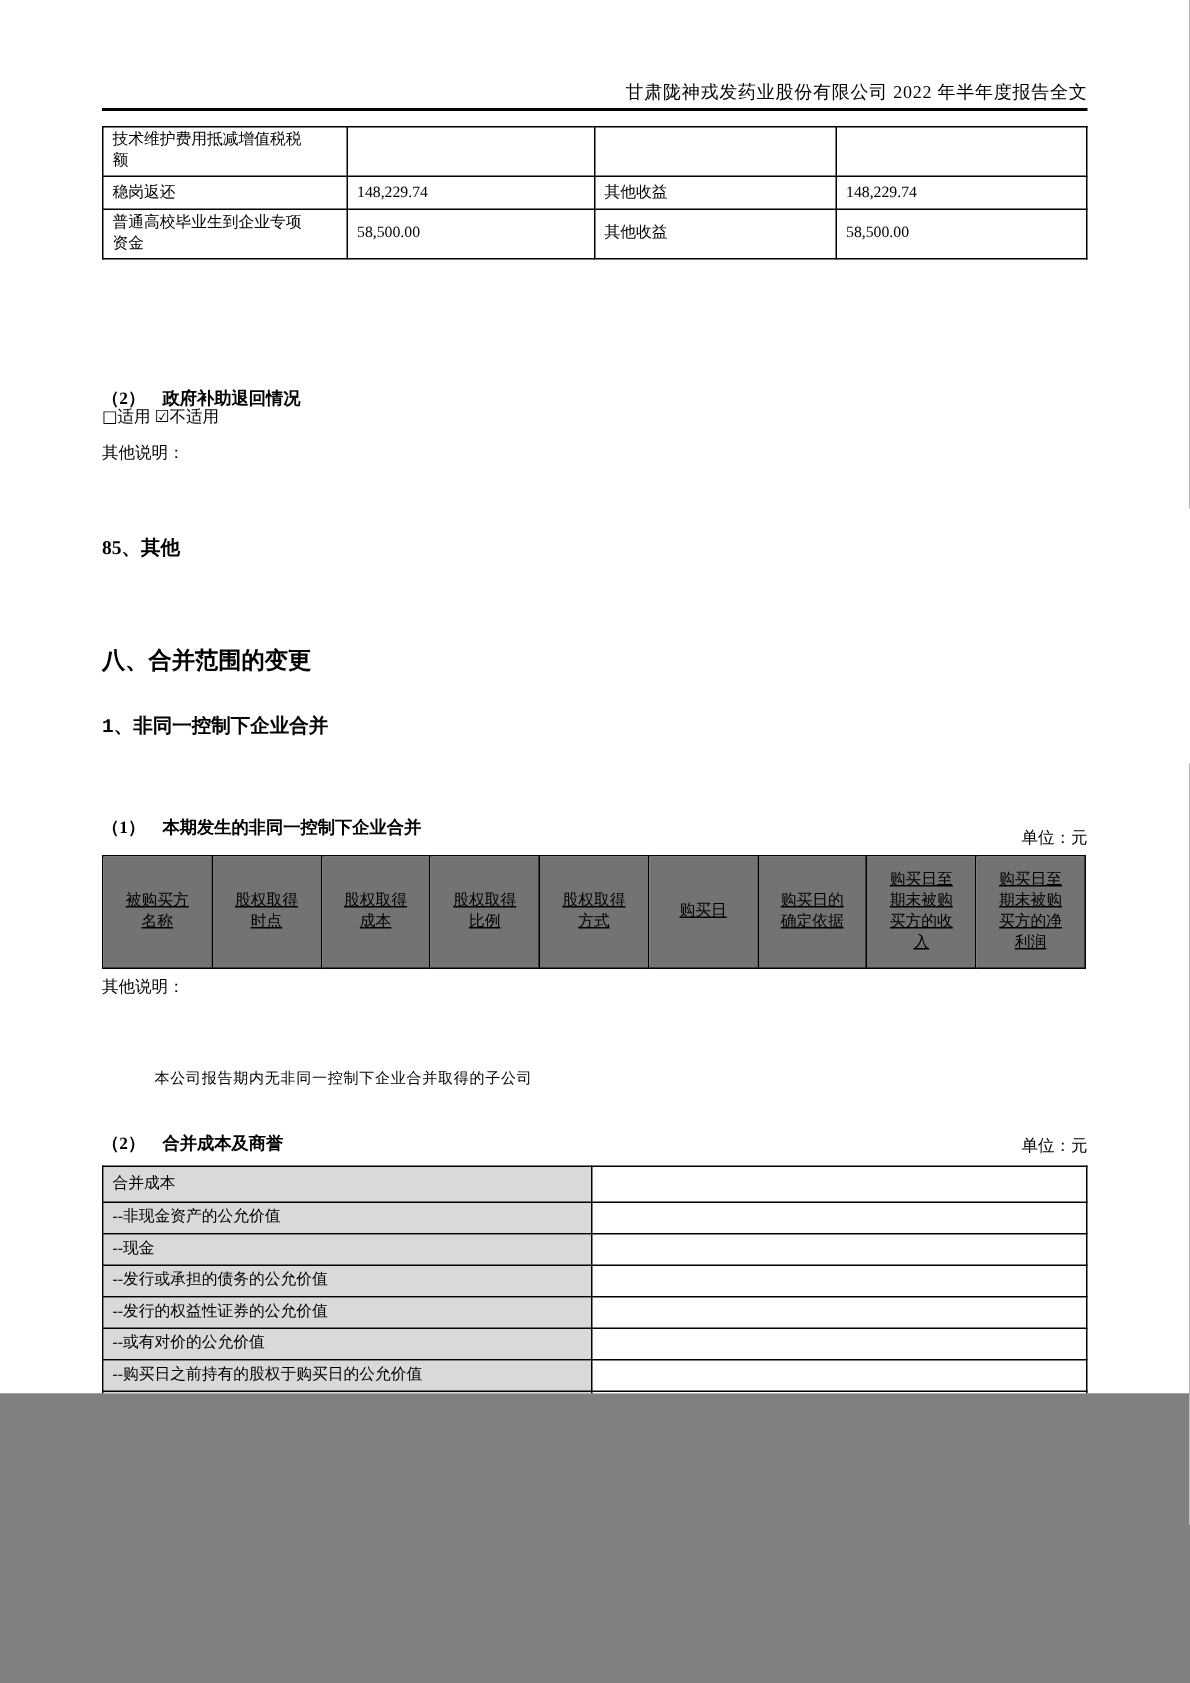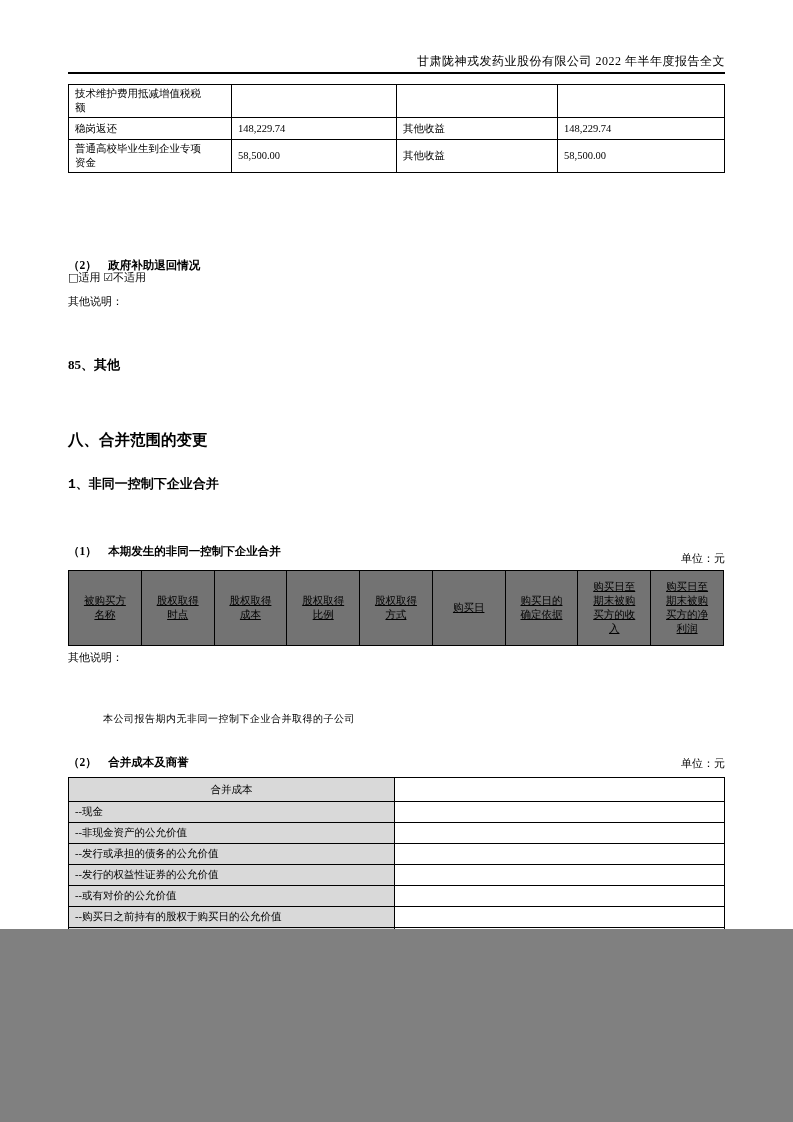--- a/index.html
+++ b/index.html
@@ -88,21 +88,21 @@
     padding: 4px 2px;
     white-space: pre-line;
     text-decoration: underline;
   }
 
   
   .cost-table { position: absolute; top: 777px; left: 68px; }
   .cost-table td { height: 21px; }
   .cost-table td.label { background: #d9d9d9; white-space: nowrap; }
   .cost-table tr:first-child td { height: 24px; }
-  .cost-table td.label.center { text-align: center; }
+  .cost-table td.label.center { }
   .cost-table td.val { background: #ffffff; }
 
   
   .page-number {
     position: absolute;
     top: 1038px; right: 78px;
     font-size: 11px;
   }
 </style>
 </head>
@@ -195,25 +195,25 @@
     <colgroup>
         <col style="width:326px">
         <col style="width:330px">
       </colgroup>
     <tbody>
         <tr>
       <td class="label center">合并成本</td>
       <td class="val"></td>
     </tr>
     <tr>
+      <td class="label">--非现金资产的公允价值</td>
+      <td class="val"></td>
+    </tr>
+    <tr>
       <td class="label">--现金</td>
-      <td class="val"></td>
-    </tr>
-    <tr>
-      <td class="label">--非现金资产的公允价值</td>
       <td class="val"></td>
     </tr>
     <tr>
       <td class="label">--发行或承担的债务的公允价值</td>
       <td class="val"></td>
     </tr>
     <tr>
       <td class="label">--发行的权益性证券的公允价值</td>
       <td class="val"></td>
     </tr>

